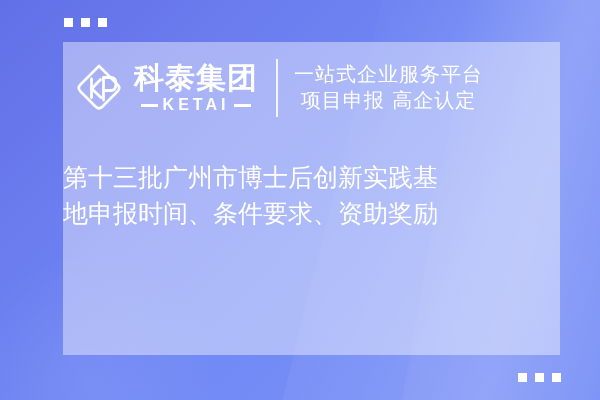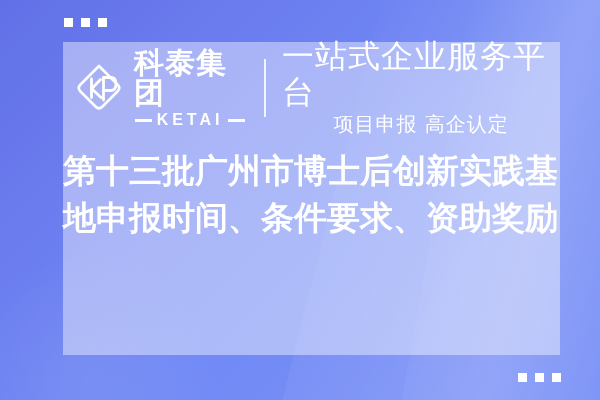--- a/index.html
+++ b/index.html
@@ -124,45 +124,45 @@
     background: rgba(255,255,255,0.85);
     margin: 0 16px 0 18px;
     flex: 0 0 auto;
   }
   .slogan {
     display: flex;
     flex-direction: column;
     justify-content: center;
   }
   .slogan-main {
-    font-size: 32px;
+    font-size: 20px;
     color: #ffffff;
     line-height: 1.12;
     letter-spacing: 1px;
     font-family: "DejaVu Sans", "Liberation Sans", sans-serif;
   }
   .slogan-sub {
     font-size: 20px;
     color: #ffffff;
     line-height: 1.25;
     letter-spacing: 1px;
     margin-top: 2px;
     font-family: "DejaVu Sans", "Liberation Sans", sans-serif;
     text-align: center;
   }
 
   
   .headline {
     position: absolute;
     left: 63px;
-    top: 148px;
+    top: 160px;
     width: 500px;
     color: #ffffff;
-    font-size: 33px;
-    font-weight: bold;
+    font-size: 25px;
+    font-weight: normal;
     line-height: 1.42;
     letter-spacing: 0px;
     font-family: "DejaVu Sans", "Liberation Sans", sans-serif;
   }
 </style>
 </head>
 <body>
 
 <div id="banner">
 

